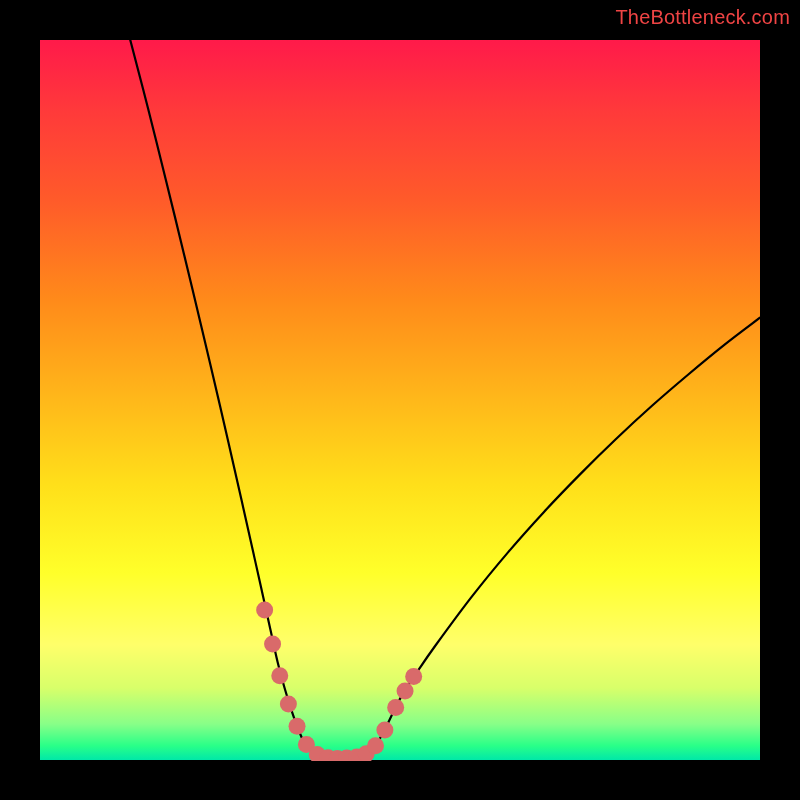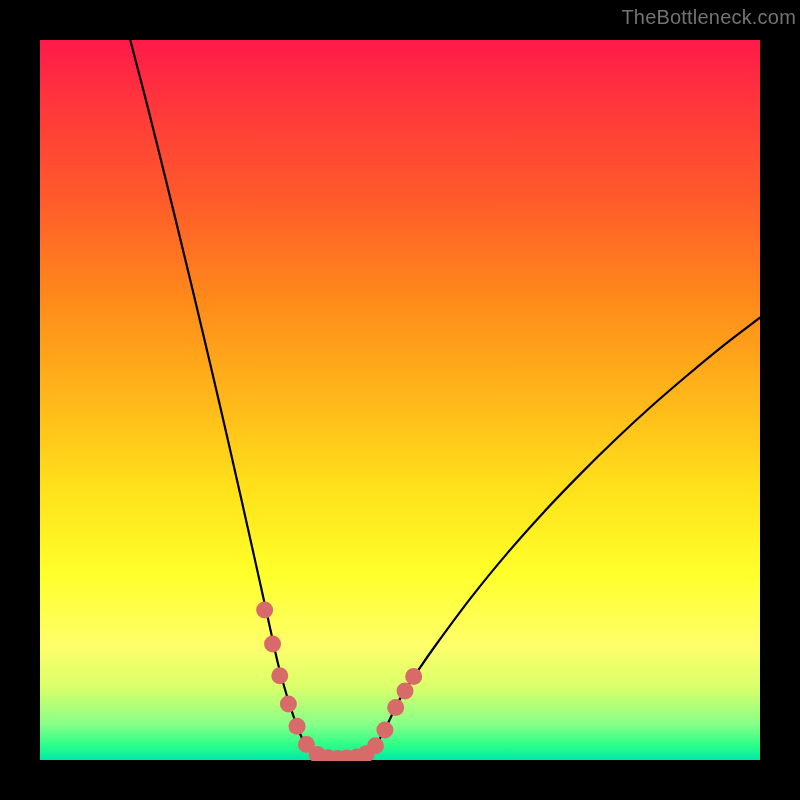--- a/index.html
+++ b/index.html
@@ -42,22 +42,22 @@
     position: absolute;
     left: 40px;
     top: 39px;
     width: 720px;
     height: 722px;
     pointer-events: none;
   }
   .watermark {
     position: absolute;
     top: 6px;
-    right: 4px;
-    color: #737373;
+    right: 10px;
+    color: #ef4444;
     font-size: 20px;
     letter-spacing: 0.2px;
   }
 </style>
 </head>
 <body>
 
 <div class="frame">
   <div class="plot-area"></div>
 

